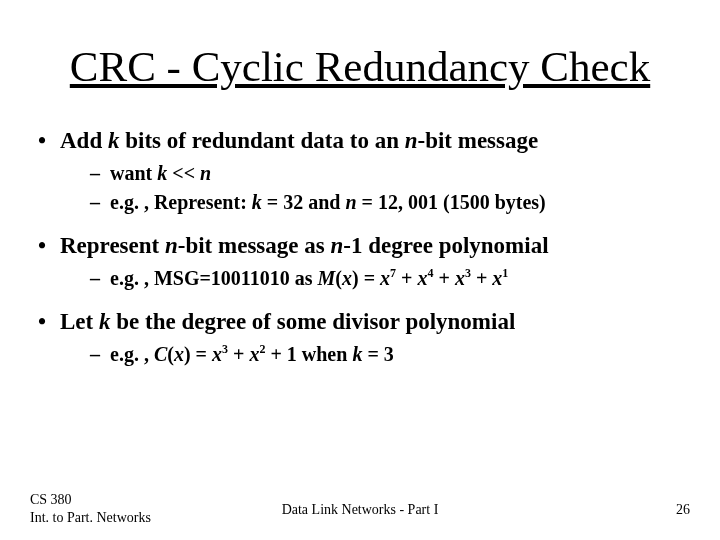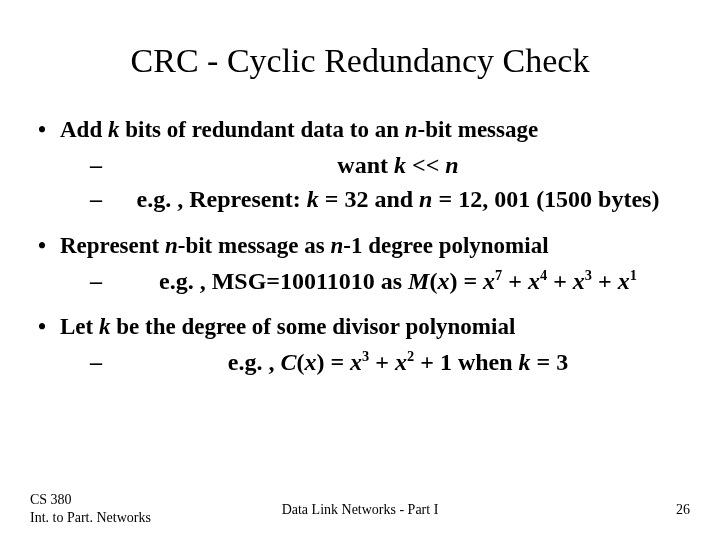--- a/index.html
+++ b/index.html
@@ -13,23 +13,24 @@
     overflow: hidden;
   }
   .slide {
     position: relative;
     width: 720px;
     height: 540px;
     box-sizing: border-box;
   }
   .title {
     text-align: center;
-    font-size: 34px;
+    font-size: 43px;
     padding-top: 42px;
     padding-bottom: 10px;
+    text-decoration: underline;
   }
   .body {
     padding: 10px 34px 0 34px;
     font-size: 23px;
     line-height: 1.35;
   }
   ul.level1 {
     list-style: none;
     margin: 0;
     padding: 0;
@@ -44,22 +45,21 @@
     content: "•";
     position: absolute;
     left: 4px;
     top: 0;
     font-size: 23px;
   }
   ul.level2 {
     list-style: none;
     margin: 4px 0 0 0;
     padding: 0 0 0 30px;
-    font-size: 24px;
-    text-align: center;
+    font-size: 20px;
   }
   ul.level2 > li {
     position: relative;
     padding-left: 20px;
     margin-top: 2px;
   }
   ul.level2 > li::before {
     content: "–";
     position: absolute;
     left: 0;

